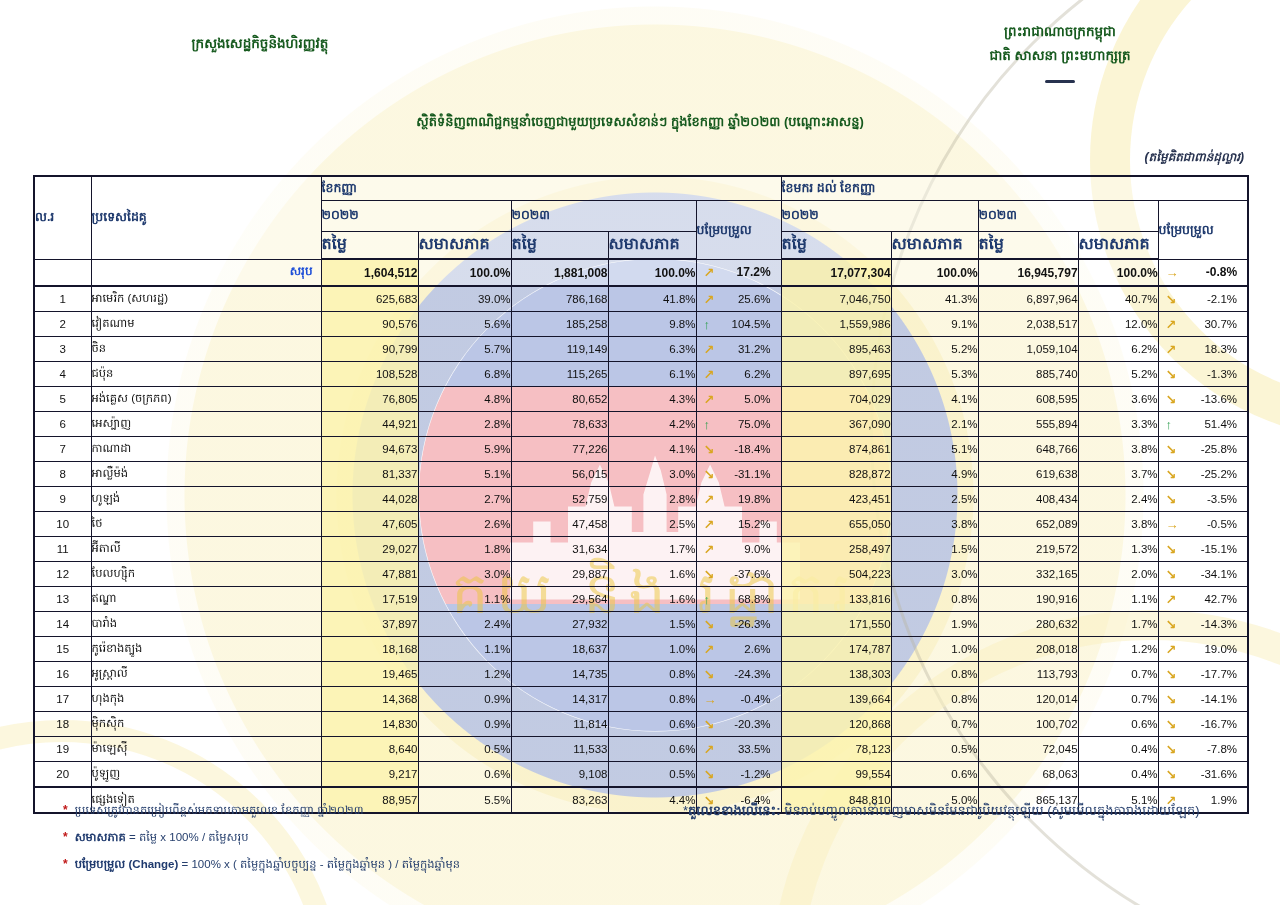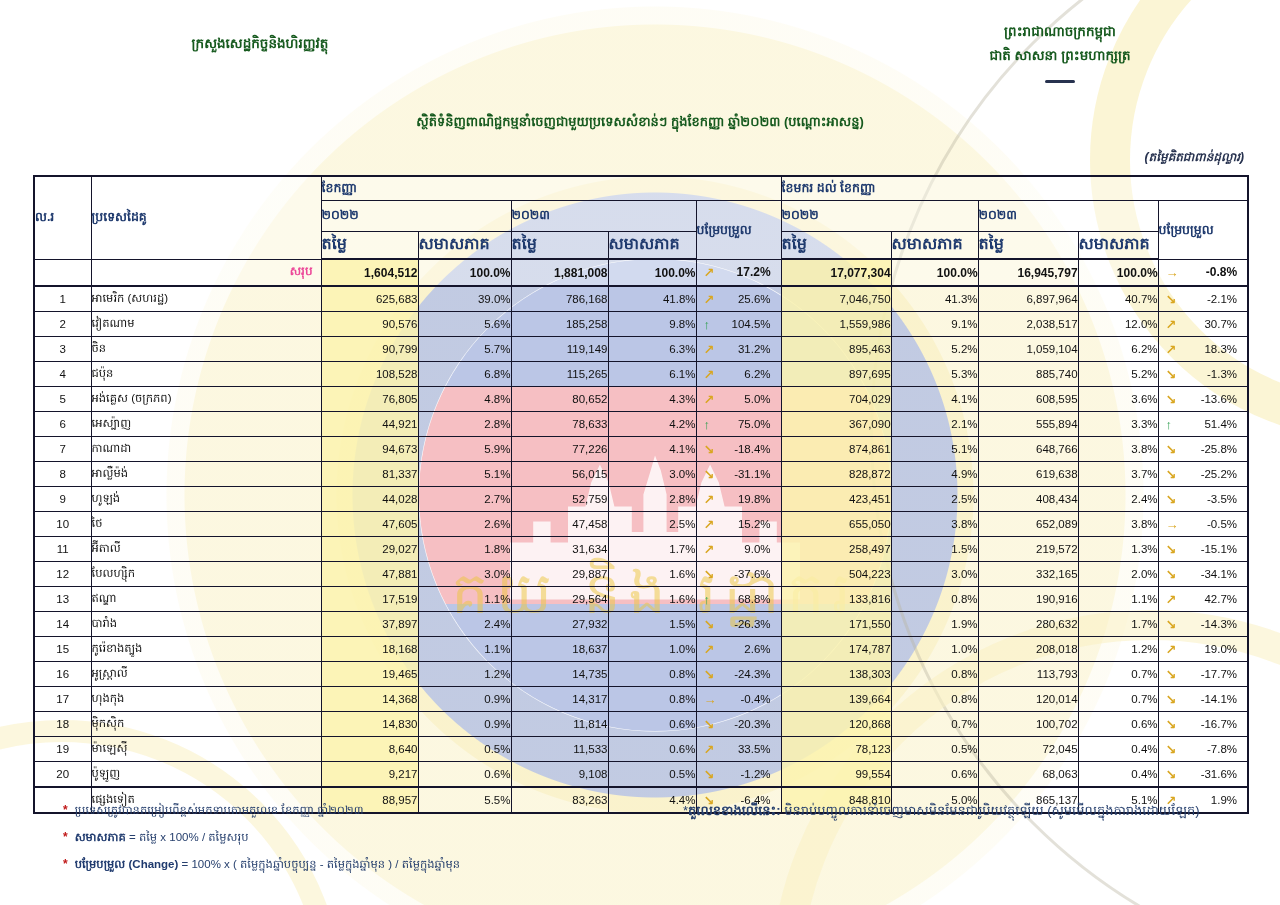--- a/index.html
+++ b/index.html
@@ -73,21 +73,21 @@
   .td-country{text-align:left;padding-left:12px;color:#17356b;font-size:12px;}
   .td-val{text-align:right;padding-right:9px;}
   .td-share{text-align:right;padding-right:17px;}
   .td-change{position:relative;}
   .td-change .arr{position:absolute;left:7px;top:50%;transform:translateY(-50%);
     font-size:13px;font-weight:bold;}
   .td-change .pct{display:block;text-align:right;padding-right:10px;}
   .ylw{background:rgba(251,243,175,0.85);}
   tr.total-row td{font-weight:bold;font-size:12px;border-bottom-width:2px;height:25px;
     background:rgba(255,255,255,0.35);}
-  tr.total-row .td-country{text-align:right;padding-right:8px;color:#ec4899;}
+  tr.total-row .td-country{text-align:right;padding-right:8px;color:#1d4ed8;}
   tr.total-row .ylw{background:rgba(251,243,175,0.85);}
   tr.others-row td{border-top-width:2px;}
 
   
   .footnotes{position:absolute;left:63px;top:802px;width:600px;font-size:11.5px;color:#27406e;}
   .footnotes .fn{margin-bottom:10px;line-height:17px;}
   .fn .bullet{color:#c01818;font-weight:bold;margin-right:7px;font-size:12px;}
   .fn b{color:#1f3a6e;}
   .footnote-right{position:absolute;left:683px;top:802px;width:570px;font-size:13px;color:#27406e;line-height:17px;}
 </style>

